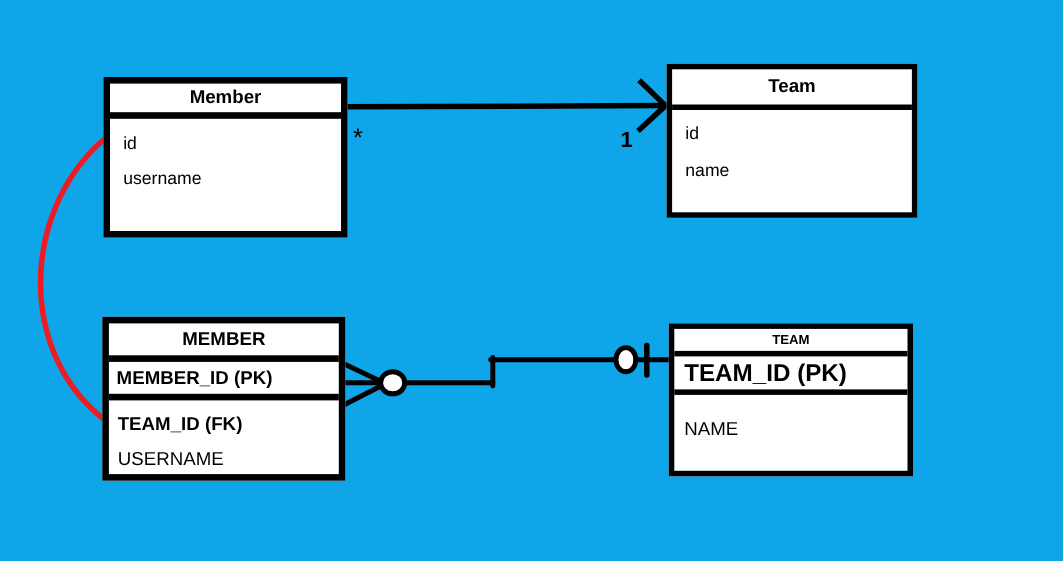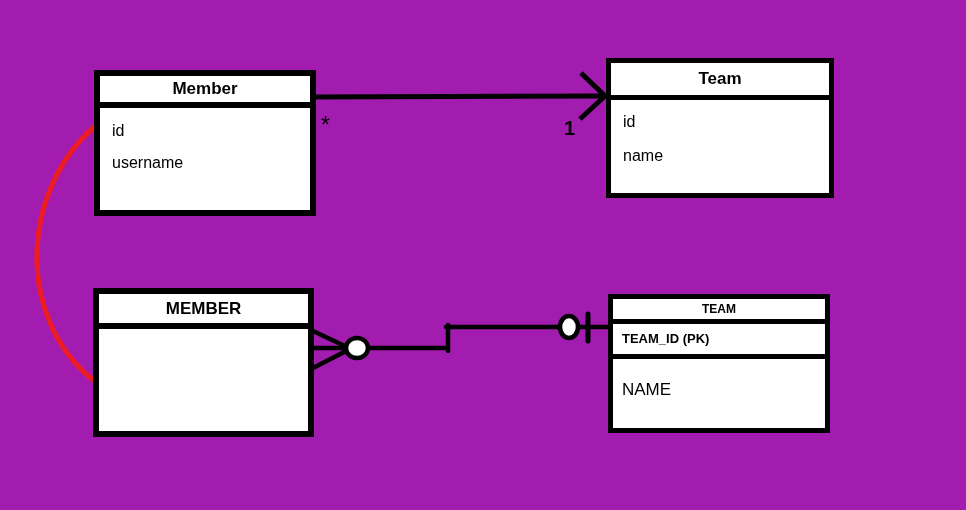--- a/index.html
+++ b/index.html
@@ -1,20 +1,20 @@
 <!DOCTYPE html>
 <html><head>
 <meta charset="utf-8">
 <style>
   html, body { margin: 0; padding: 0; background: #ffffff; }
   .canvas {
     position: relative;
     width: 966px;
     height: 510px;
-    background: #a21caf;
+    background: #0ea5e9;
     font-family: "Liberation Sans", "DejaVu Sans", sans-serif;
     color: #000000;
     overflow: hidden;
   }
   .overlay {
     position: absolute;
     left: 0; top: 0;
     width: 966px; height: 510px;
     pointer-events: none;
   }
@@ -48,21 +48,21 @@
   #member-table { left: 93px; top: 288px; width: 221px; height: 149px; }
   #member-table .hdr { height: 29px; line-height: 29px; font-size: 17px; }
   #member-table .pk { height: 29px; line-height: 29px; font-size: 17px; font-weight: bold;
                       border-bottom: 6px solid #000000; padding-left: 7px; white-space: nowrap; }
   #member-table .body { padding-top: 6px; }
   #member-table .row { line-height: 32px; font-size: 17px; padding-left: 8px; }
 
   
   #team-table { left: 608px; top: 294px; width: 222px; height: 139px; border-width: 5px; }
   #team-table .hdr { height: 20px; line-height: 20px; font-size: 12px; border-bottom-width: 5px; }
-  #team-table .pk { height: 30px; line-height: 30px; font-size: 13px; font-weight: bold;
+  #team-table .pk { height: 30px; line-height: 30px; font-size: 22px; font-weight: bold;
                     border-bottom: 5px solid #000000; padding-left: 9px; white-space: nowrap; }
   #team-table .body { padding-top: 22px; }
   #team-table .row { line-height: 18px; font-size: 17px; padding-left: 9px; }
 
   .mult { position: absolute; color: #000000; }
   .mult.star { left: 321px; top: 112px; font-size: 23px; }
   .mult.one  { left: 564px; top: 117px; font-size: 20px; font-weight: bold; }
 </style>
 </head>
 <body>
@@ -106,20 +106,25 @@
       <div class="row">id</div>
       <div class="row">name</div>
     </div>
   </div>
 
   <span class="mult star">*</span>
   <span class="mult one">1</span>
 
   <div class="entity" id="member-table">
     <div class="hdr">MEMBER</div>
+    <div class="pk">MEMBER_ID (PK)</div>
+    <div class="body">
+      <div class="row bold">TEAM_ID (FK)</div>
+      <div class="row">USERNAME</div>
+    </div>
   </div>
 
   <div class="entity" id="team-table">
     <div class="hdr">TEAM</div>
     <div class="pk">TEAM_ID (PK)</div>
     <div class="body">
       <div class="row">NAME</div>
     </div>
   </div>
 

